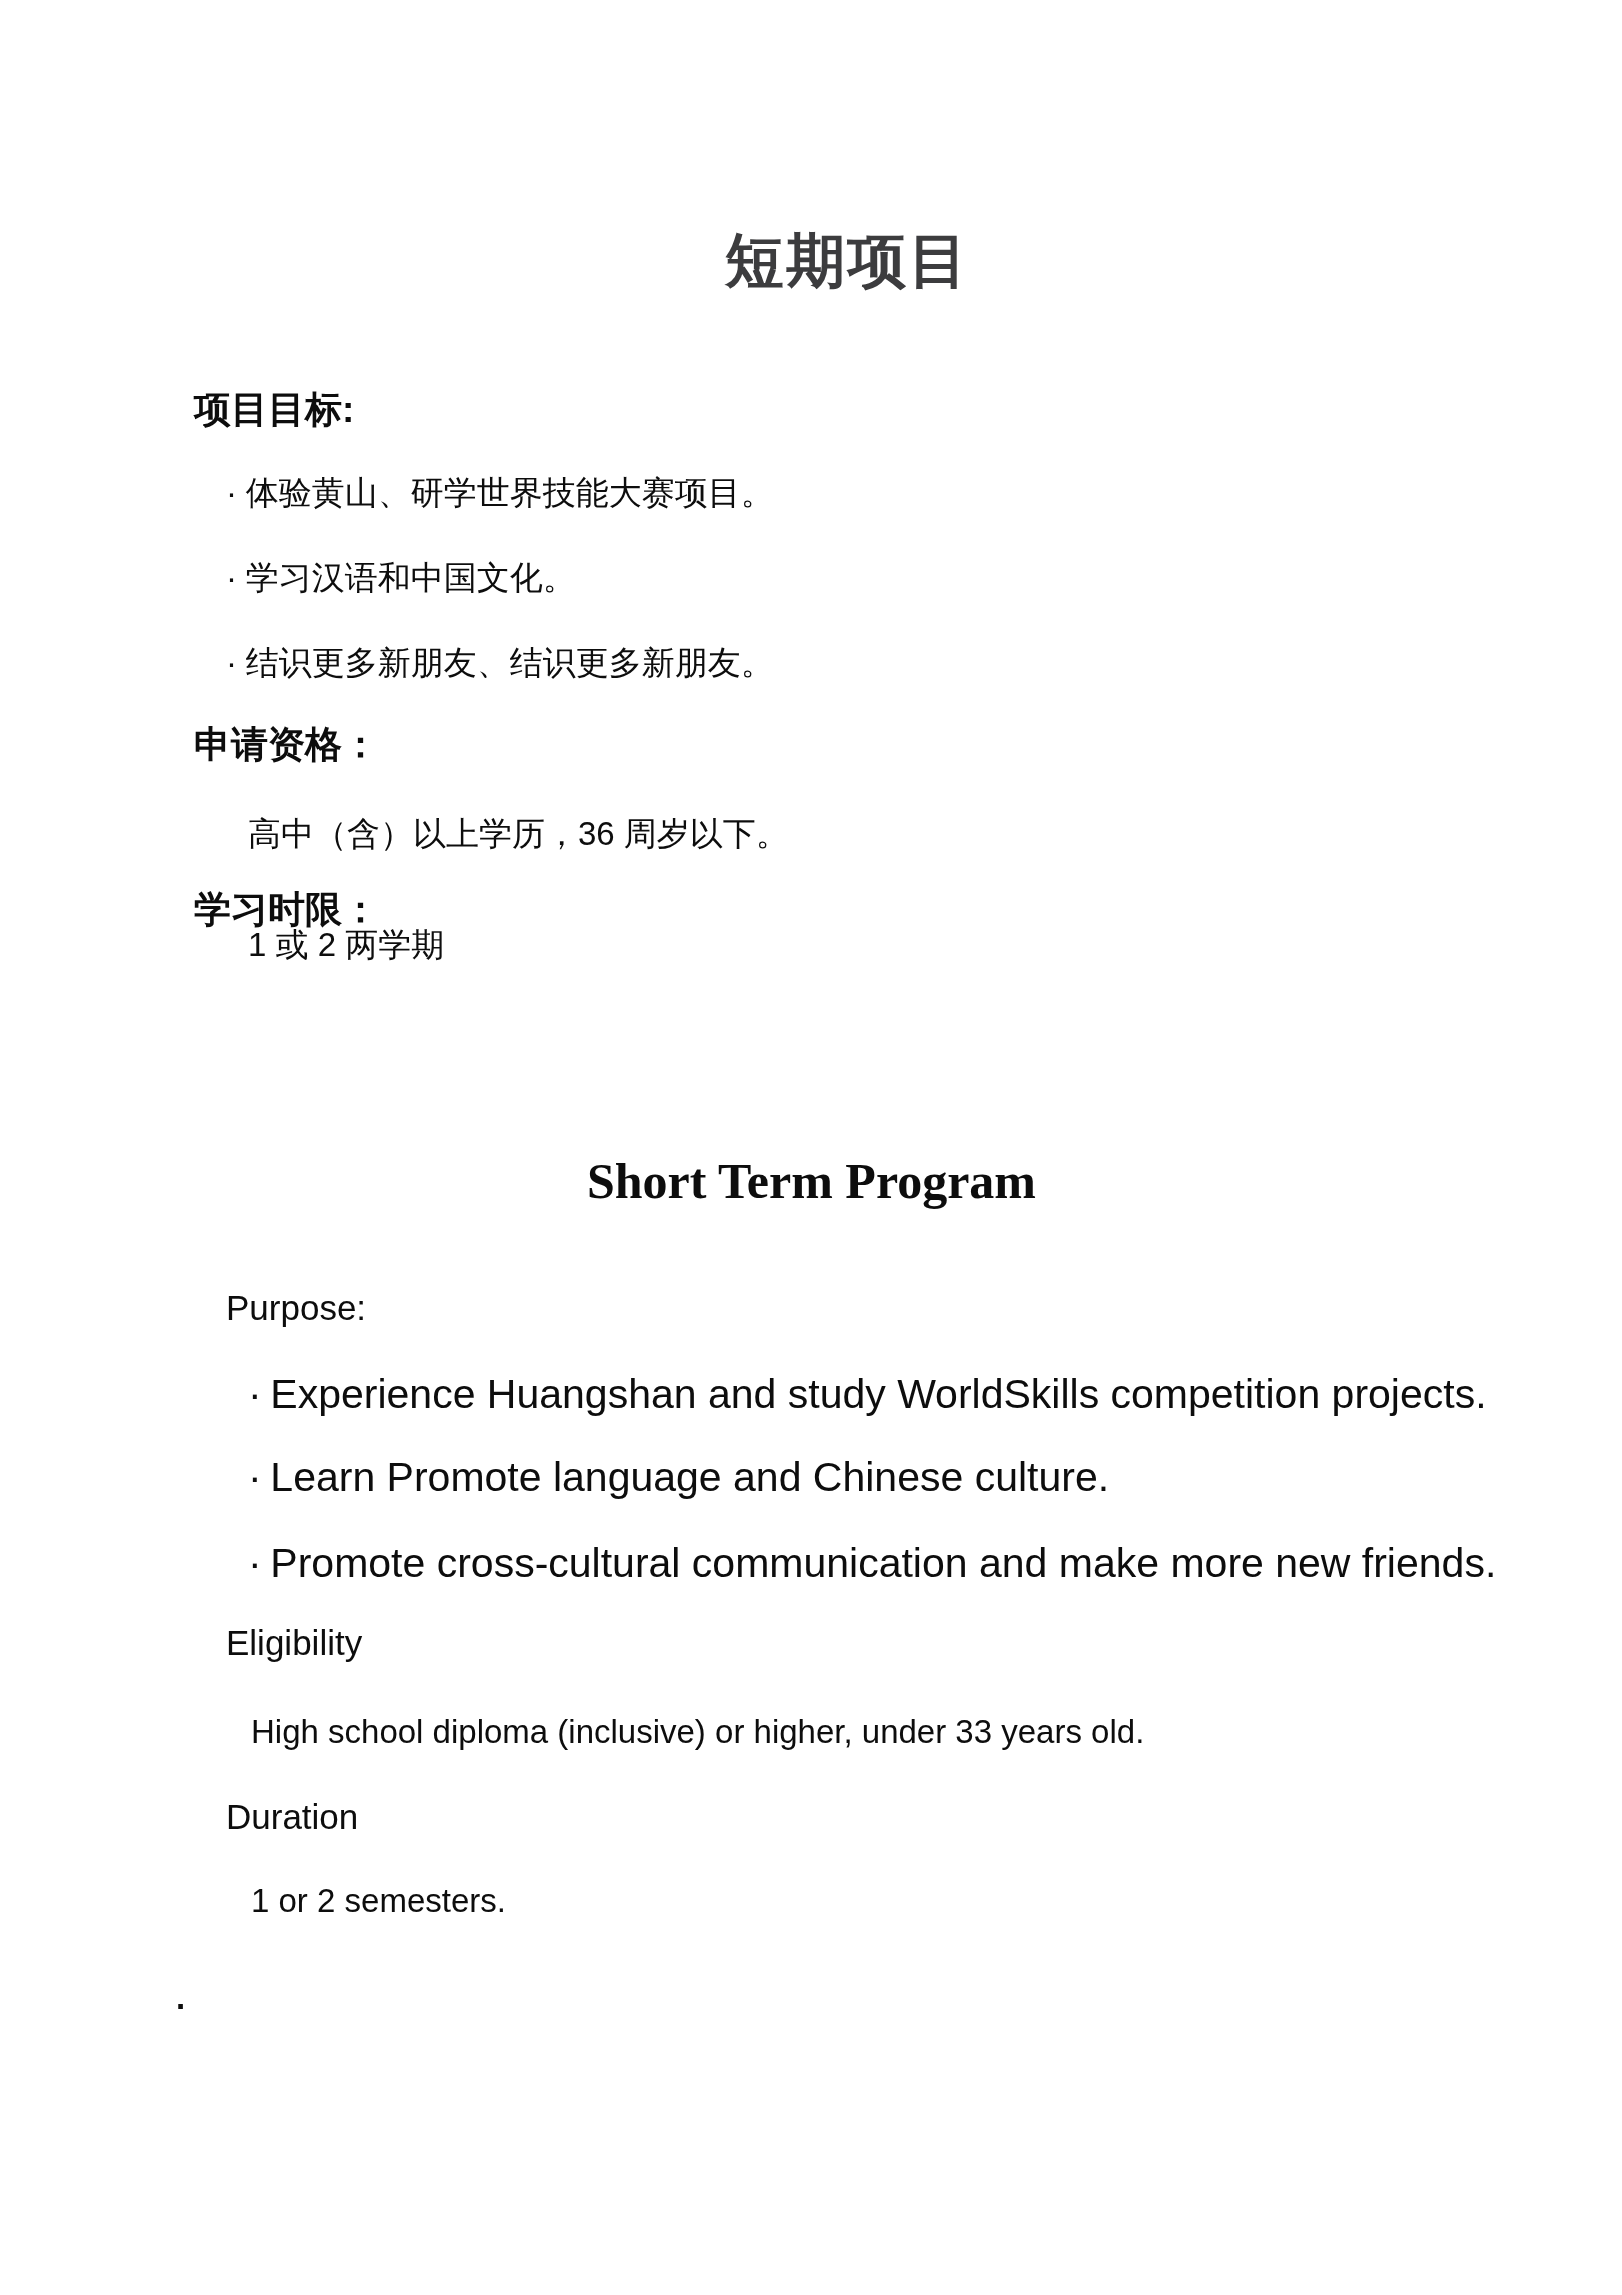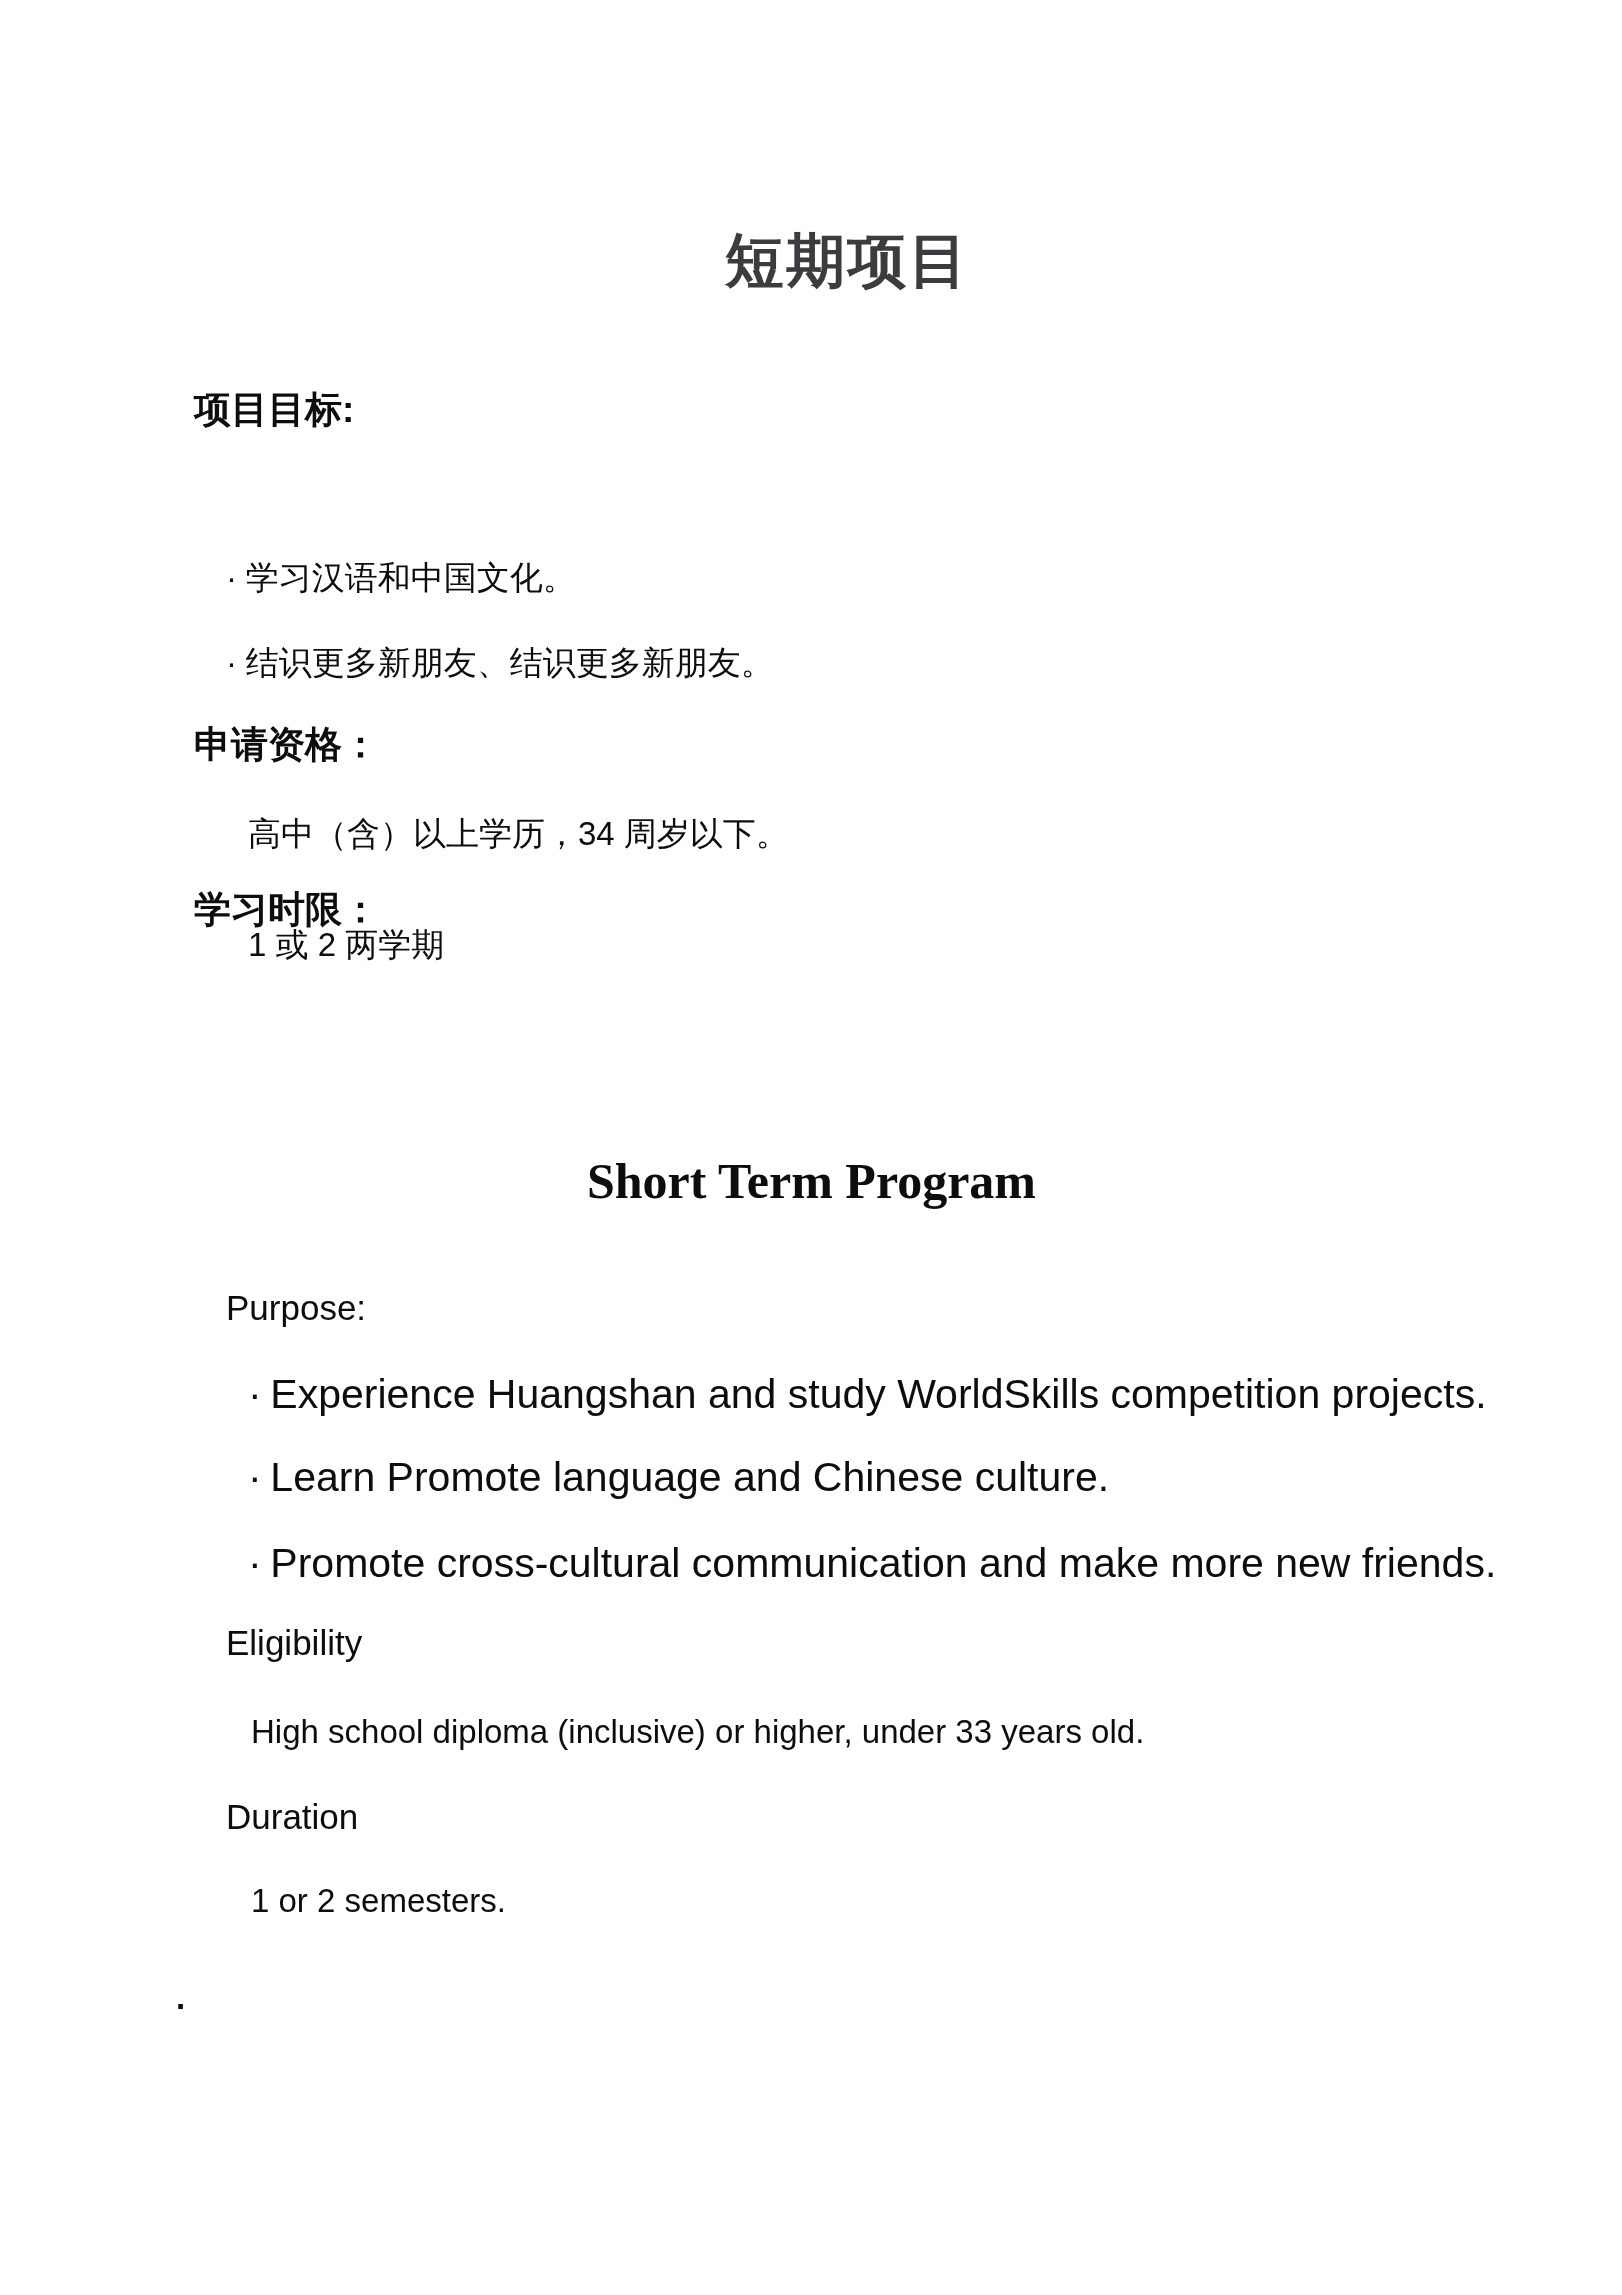--- a/index.html
+++ b/index.html
@@ -78,32 +78,35 @@
 </style>
 </head>
 <body>
 
 <div class="page">
 
   <div class="line centered zh-title" style="top:228px">短期项目</div>
 
   <div class="line zh-heading" style="top:389px">项目目标:</div>
 
+  <div class="line zh-bullet" style="top:474px">
+    <span class="bullet-mark">·</span><span>体验黄山、研学世界技能大赛项目。</span>
+  </div>
 
   <div class="line zh-bullet" style="top:559px">
     <span class="bullet-mark">·</span><span>学习汉语和中国文化。</span>
   </div>
 
   <div class="line zh-bullet" style="top:644px">
     <span class="bullet-mark">·</span><span>结识更多新朋友、结识更多新朋友。</span>
   </div>
 
   <div class="line zh-heading" style="top:724px">申请资格：</div>
 
-  <div class="line zh-body" style="top:815px">高中（含）以上学历，34 周岁以下。</div>
+  <div class="line zh-body" style="top:815px">高中（含）以上学历，36 周岁以下。</div>
 
   <div class="line zh-heading" style="top:889px">学习时限：</div>
 
   <div class="line zh-body" style="top:926px">1 或 2 两学期</div>
 
   <div class="line centered en-title" style="top:1153px">Short Term Program</div>
 
   <div class="line en-heading" style="top:1288px">Purpose:</div>
 
   <div class="line en-bullet" style="top:1371px">

